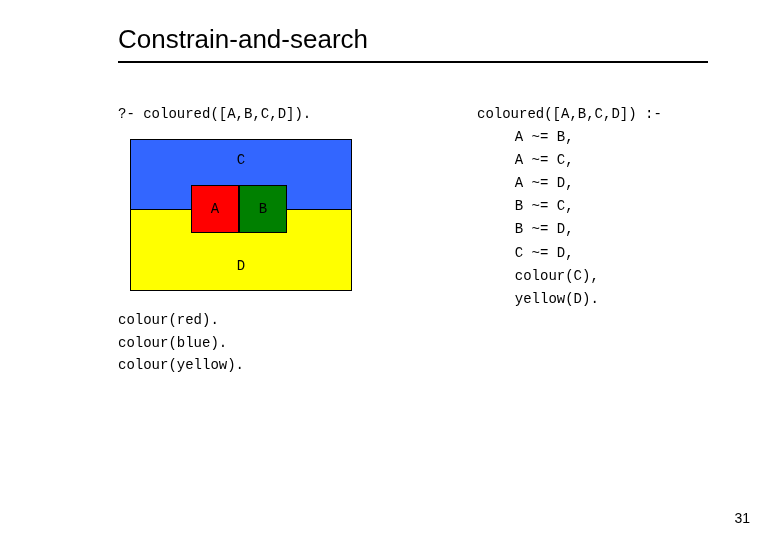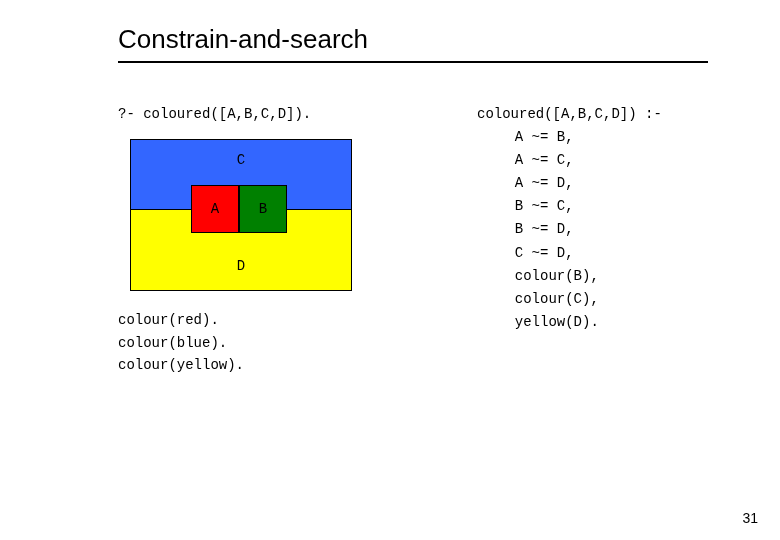--- a/index.html
+++ b/index.html
@@ -95,21 +95,21 @@
     display: flex; align-items: center; justify-content: center;
   }
   .right .mono {
     line-height: 1.65;
   }
   .indent {
     padding-left: 4.5ch;
   }
   .page-num {
     position: absolute;
-    right: 22px;
+    right: 30px;
     bottom: 14px;
     font-size: 14px;
     font-family: Arial, sans-serif;
   }
 </style>
 </head>
 <body>
 
 <div class="slide">
 
@@ -142,21 +142,20 @@
     </div>
 
     <div class="right">
       <div class="mono">coloured([A,B,C,D]) :-</div>
       <div class="mono indent">A ~= B,</div>
       <div class="mono indent">A ~= C,</div>
       <div class="mono indent">A ~= D,</div>
       <div class="mono indent">B ~= C,</div>
       <div class="mono indent">B ~= D,</div>
       <div class="mono indent">C ~= D,</div>
-      <div class="mono indent">colour(B),</div>
       <div class="mono indent">colour(C),</div>
       <div class="mono indent">yellow(D).</div>
     </div>
 
   </div>
 
   <div class="page-num">31</div>
 </div>
 
 </body></html>

